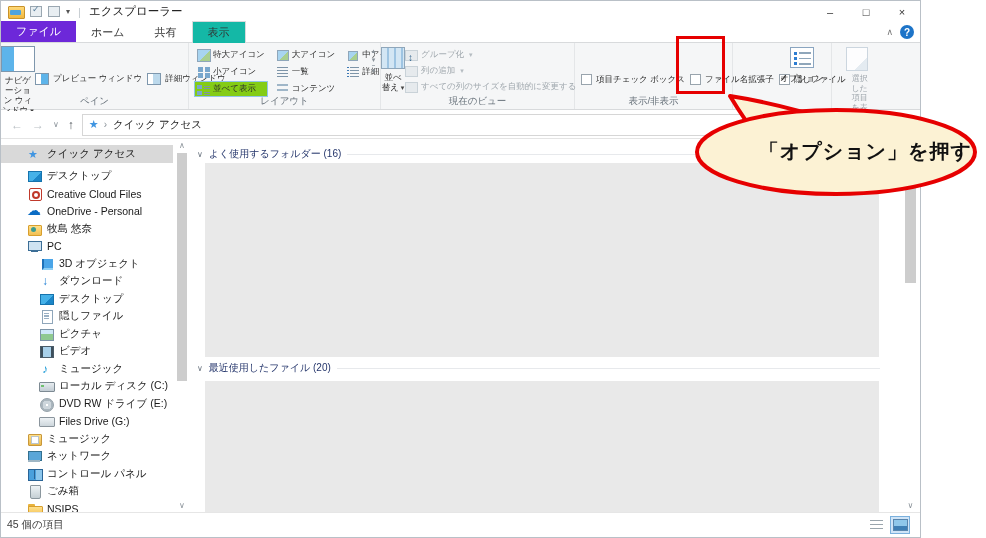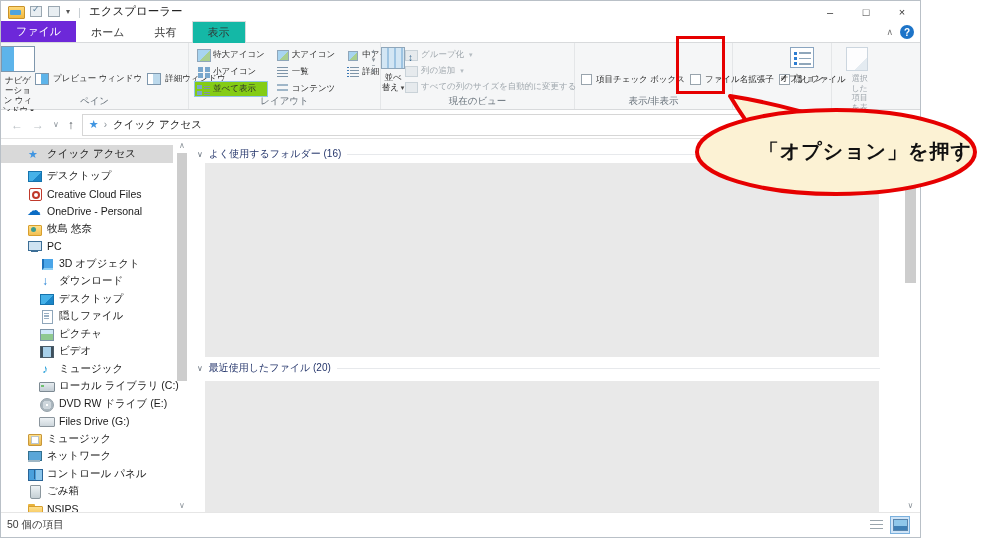--- a/index.html
+++ b/index.html
@@ -390,21 +390,21 @@
             <div class="side-item ind1">
               <span class="ic ic-video"></span>
               <span class="slab">ビデオ</span>
             </div>
             <div class="side-item ind1">
               <span class="ic ic-music"></span>
               <span class="slab">ミュージック</span>
             </div>
             <div class="side-item ind1">
               <span class="ic ic-local-disk"></span>
-              <span class="slab">ローカル ライブラリ (C:)</span>
+              <span class="slab">ローカル ディスク (C:)</span>
             </div>
             <div class="side-item ind1">
               <span class="ic ic-dvd-drive"></span>
               <span class="slab">DVD RW ドライブ (E:)</span>
             </div>
             <div class="side-item ind1">
               <span class="ic ic-google-drive"></span>
               <span class="slab">Files Drive (G:)</span>
             </div>
             <div class="side-item">
@@ -452,21 +452,21 @@
 
         <div class="main-scroll">
           <span class="arr" style="top:2px;">∧</span>
           <div class="main-thumb"></div>
           <span class="arr" style="bottom:2px;">∨</span>
         </div>
       </div>
     </div>
 
     <div class="statusbar">
-      <span class="status-text">50 個の項目</span>
+      <span class="status-text">45 個の項目</span>
       <div class="view-toggles">
         <span class="vt">
             <span class="sb-ic-details"></span>
           </span>
         <span class="vt sel">
             <span class="sb-ic-thumbs"></span>
           </span>
       </div>
     </div>
 

